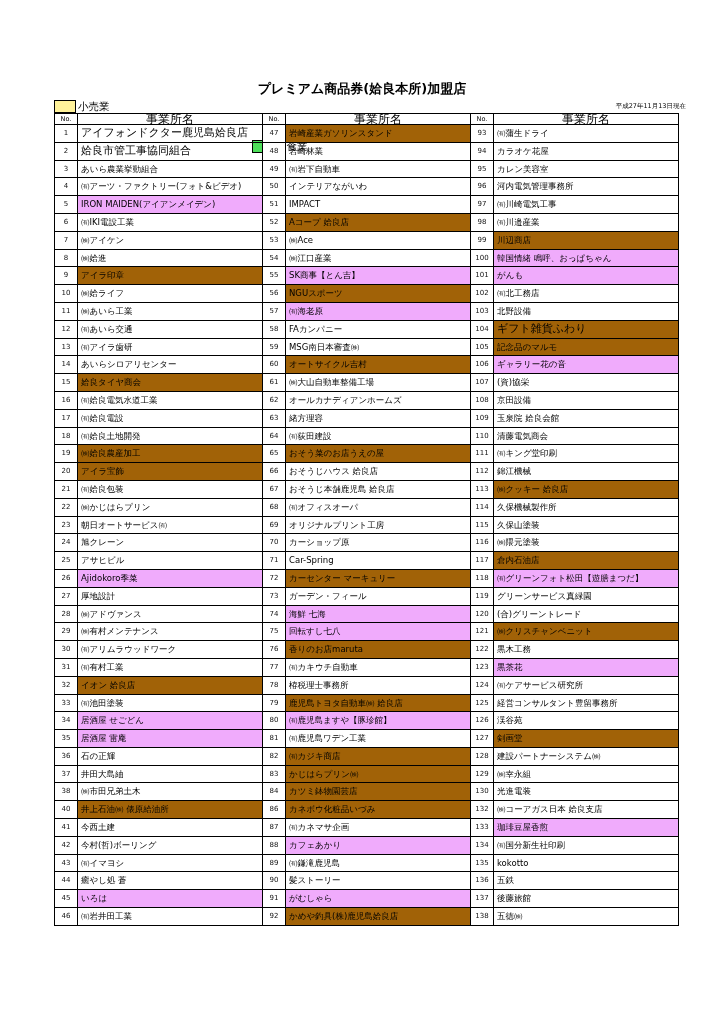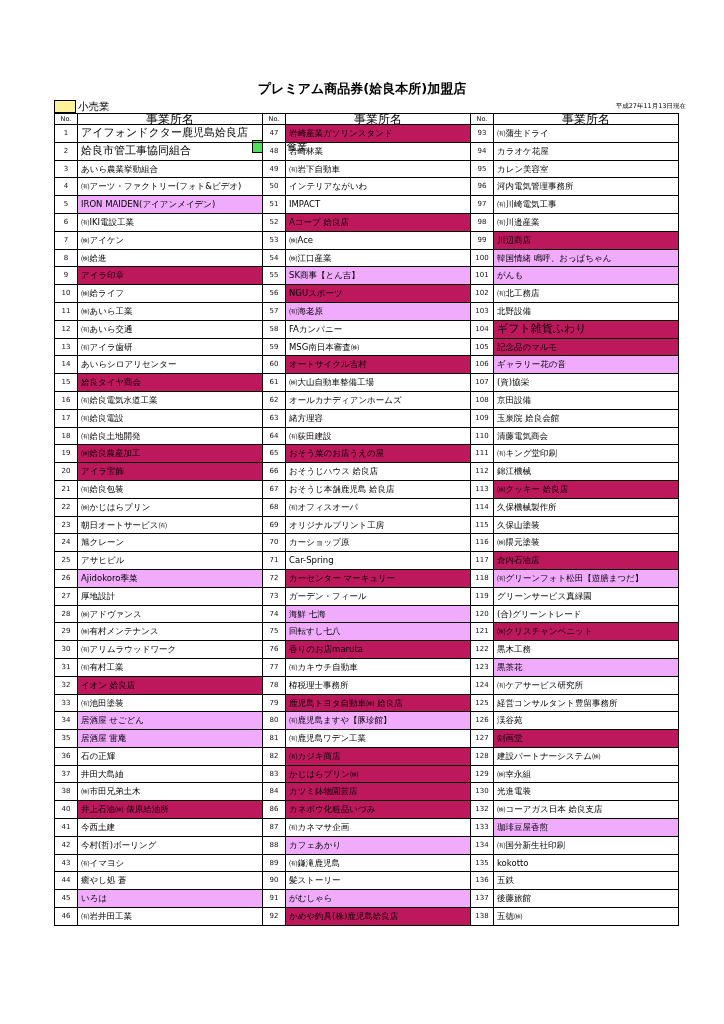--- a/index.html
+++ b/index.html
@@ -16,21 +16,21 @@
   table.sheet { position:absolute; top:113px; left:54px; border-collapse:collapse;
                 table-layout:fixed; width:542px; }
   table.sheet th, table.sheet td { border:1px solid #000; padding:0; overflow:hidden;
                 white-space:nowrap; }
   table.sheet th { height:10px; font-weight:normal; font-size:12px; line-height:10px; text-align:center; }
   table.sheet th.no { font-size:6.5px; }
   table.sheet td { height:16.8px; font-size:8.5px; line-height:16.8px; }
   table.sheet td.no { text-align:center; font-size:7px; color:#111; background:#fff; }
   table.sheet td.nm { padding-left:3px; }
   table.sheet td.big { font-size:11px; }
-  td.retail { background:#be185d; }
+  td.retail { background:#a16207; }
   td.food { background:#f0abfc; }
   .col-no { width:23px; }
   .col-nm { width:185px; }
 </style>
 </head>
 <body>
 
 <div class="title">プレミアム商品券(姶良本所)加盟店</div>
 
 <div class="legend legend-retail">

